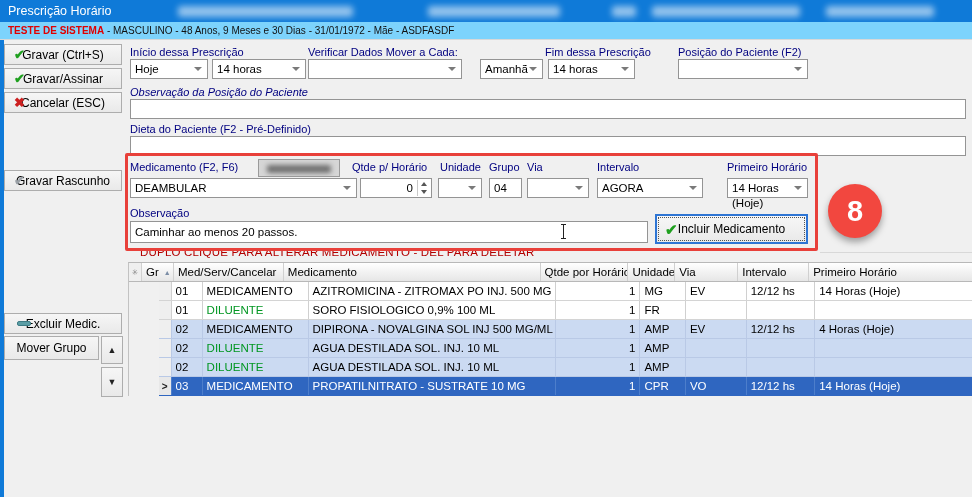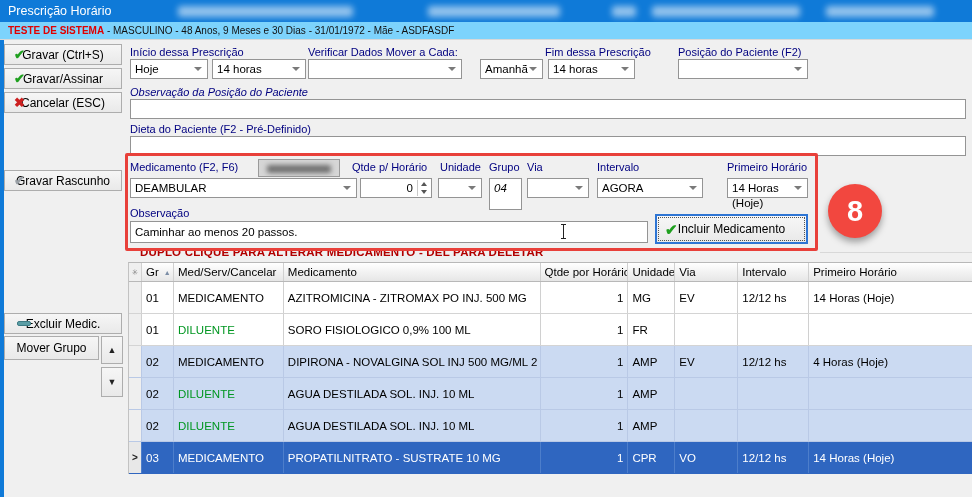--- a/index.html
+++ b/index.html
@@ -53,25 +53,25 @@
   .divider-r { position:absolute; left:820px; top:252px; width:152px; height:1px; background:#d8d8d8; }
 
   
   .ibeam { position:absolute; left:560px; top:224px; width:8px; height:15px; z-index:45; }
   .ibeam div { position:absolute; background:#222; }
   .ibeam .stem { left:3px; top:1px; width:1px; height:13px; }
   .ibeam .cap  { left:1px; width:5px; height:1px; }
   .ibeam .capt { top:0; } .ibeam .capb { bottom:0; }
 
   
-  .hint { position:absolute; left:140px; top:246px; color:#b00000; font-size:11.5px; font-weight:bold; letter-spacing:0.2px; }
+  .hint { position:absolute; left:140px; top:246px; color:#b00000; font-size:11.5px; font-weight:normal; letter-spacing:0.2px; }
   .grid { position:absolute; left:128px; top:262px; width:844px; border-top:1px solid #b8b8b8; border-left:1px solid #c2c2c2; font-size:11.5px; }
   .thead { display:flex; height:19px; background:linear-gradient(#ffffff,#e6e6e6); border-bottom:1px solid #b8b8b8; }
   .thead .cell { font-weight:normal; color:#000; display:flex; align-items:center; }
-  .trow { display:flex; height:32px; border-bottom:1px solid #d4d4d4; background:#fff; }
+  .trow { display:flex; height:19px; border-bottom:1px solid #d4d4d4; background:#fff;margin-left:30px; }
   .trow.groupblue { background:#cbdaf2; border-bottom-color:#b9c9e6; }
   .trow.selected { background:#2f66c0; color:#ffffff; border-bottom-color:#2f66c0; }
   .cell { padding:0 4px; border-right:1px solid #d0d0d0; white-space:nowrap; overflow:hidden; display:flex; align-items:center; }
   .trow.groupblue .cell { border-right-color:#b9c9e6; }
   .trow.selected .cell { border-right-color:#4d7ecb; }
   .c-sel { width:13px; padding:0; background:#efefef; color:#333; font-size:10px; justify-content:center; }
   .trow.selected .c-sel { background:#e8e8e8; color:#222; font-weight:bold; }
   .c-gr { width:32px; }
   .c-tipo { width:110px; }
   .c-med { width:257px; }
@@ -167,21 +167,21 @@
   <span class="lbl" style="left:727px;top:161px;">Primeiro Horário</span>
 
   <div class="combo" style="left:130px;top:178px;width:227px;height:20px;"><span>DEAMBULAR</span><span class="dd"></span></div>
   <div class="spin" style="left:360px;top:178px;width:72px;height:20px;"><span>0</span>
     <span class="arrows">
         <span class="tri-up"></span>
         <span class="tri-dn"></span>
       </span>
   </div>
   <div class="combo" style="left:438px;top:178px;width:44px;height:20px;"><span></span><span class="dd"></span></div>
-  <div class="input" style="left:489px;top:178px;width:33px;height:32px;font-style:italic;"><span>04</span></div>
+  <div class="input" style="left:489px;top:178px;width:33px;height:20px;"><span>04</span></div>
   <div class="combo" style="left:527px;top:178px;width:62px;height:20px;"><span></span><span class="dd"></span></div>
   <div class="combo" style="left:597px;top:178px;width:106px;height:20px;"><span>AGORA</span><span class="dd"></span></div>
   <div class="combo" style="left:727px;top:178px;width:81px;height:20px;"><span>14 Horas (Hoje)</span><span class="dd"></span></div>
 
   <span class="lbl" style="left:130px;top:207px;">Observação</span>
   <div class="input" style="left:130px;top:221px;width:518px;height:22px;line-height:17px;"><span>Caminhar ao menos 20 passos.</span></div>
   <div class="ibeam">
       <div class="cap capt"></div>
       <div class="stem"></div>
       <div class="cap capb"></div>

